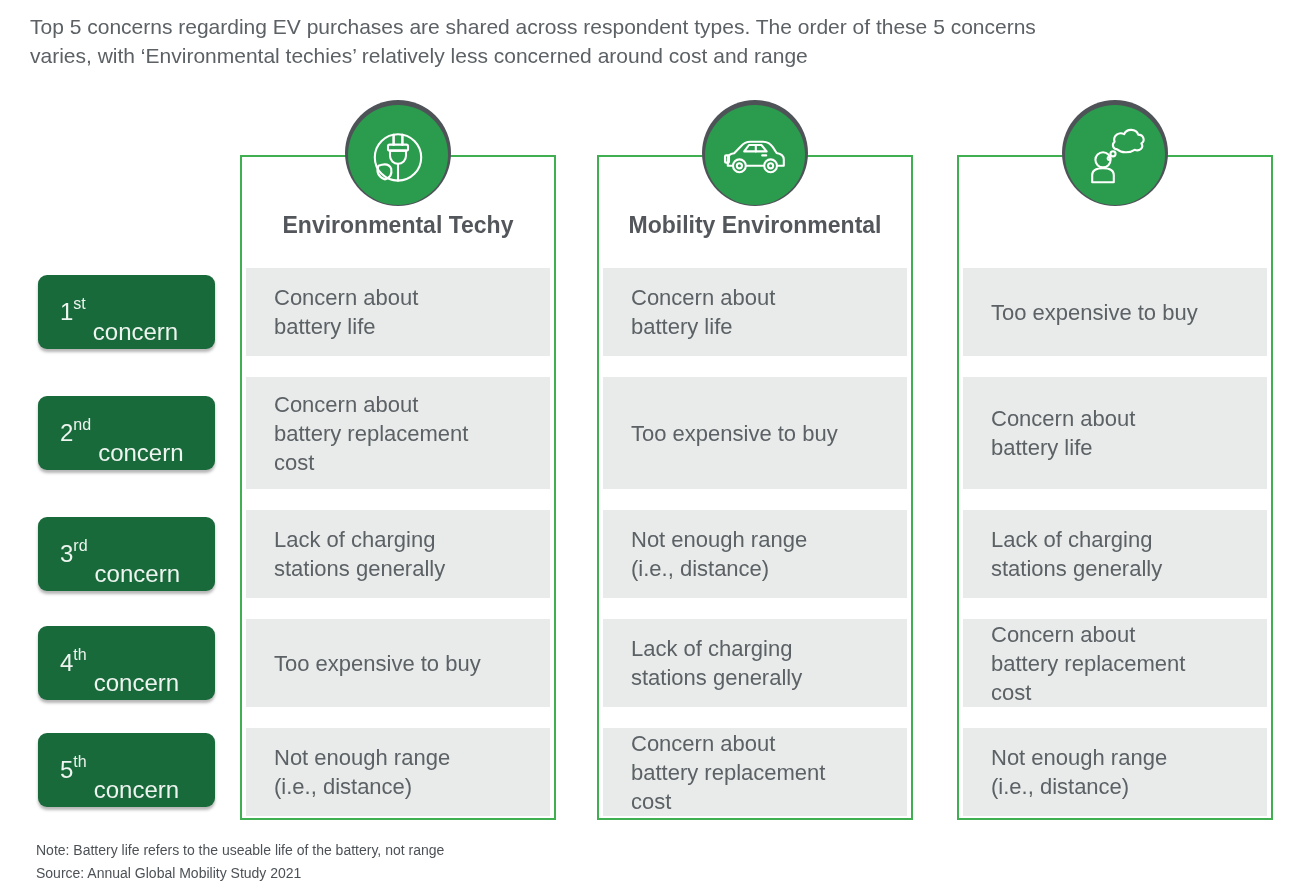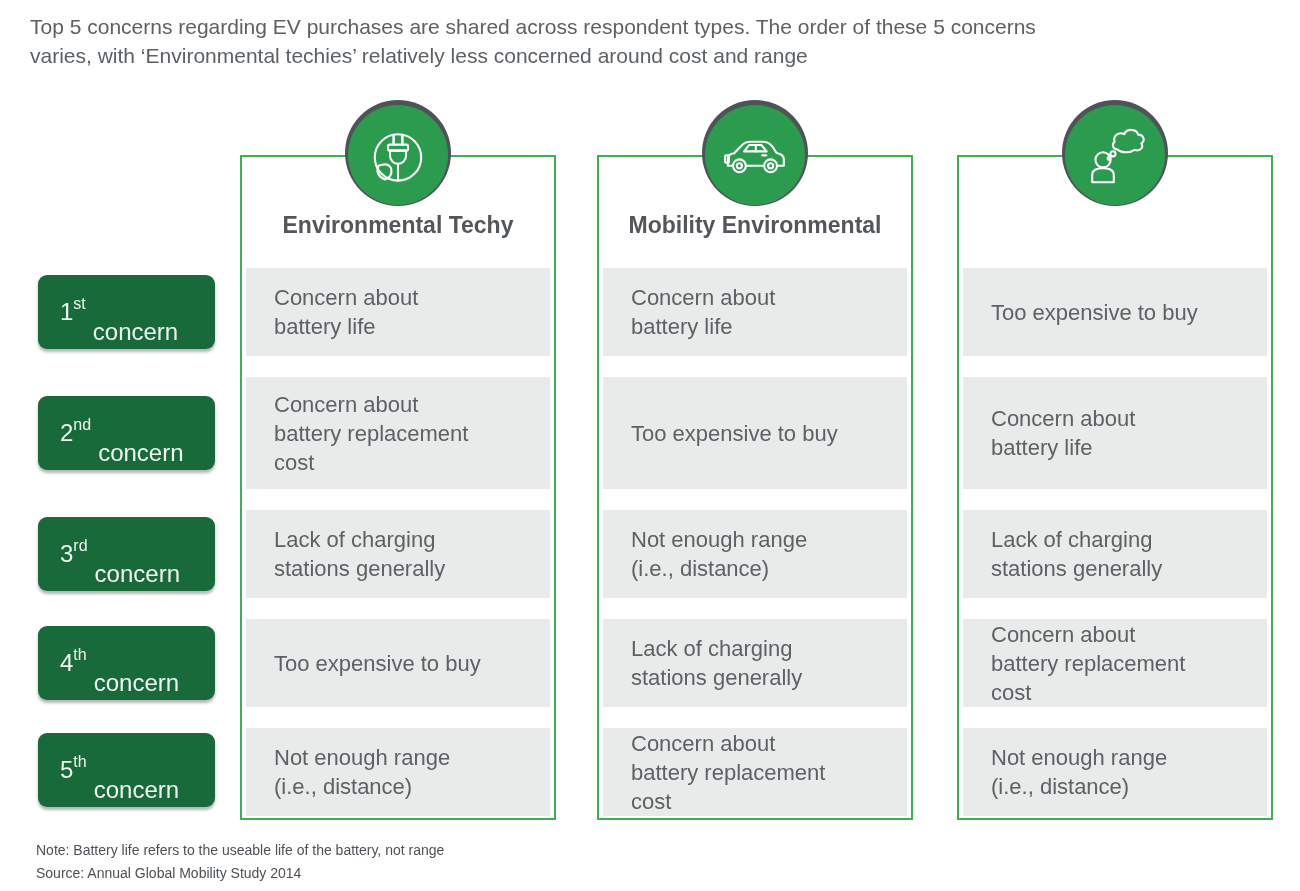--- a/index.html
+++ b/index.html
@@ -210,13 +210,13 @@
 battery replacement
 cost</div>
     </div>
   <div class="cell row5">
       <div class="cell-text">Not enough range
 (i.e., distance)</div>
     </div>
 </div>
 
 <div class="footnote fn-note">Note: Battery life refers to the useable life of the battery, not range</div>
-<div class="footnote fn-source">Source: Annual Global Mobility Study 2014</div>
+<div class="footnote fn-source">Source: Annual Global Mobility Study 2021</div>
 
 </body></html>

